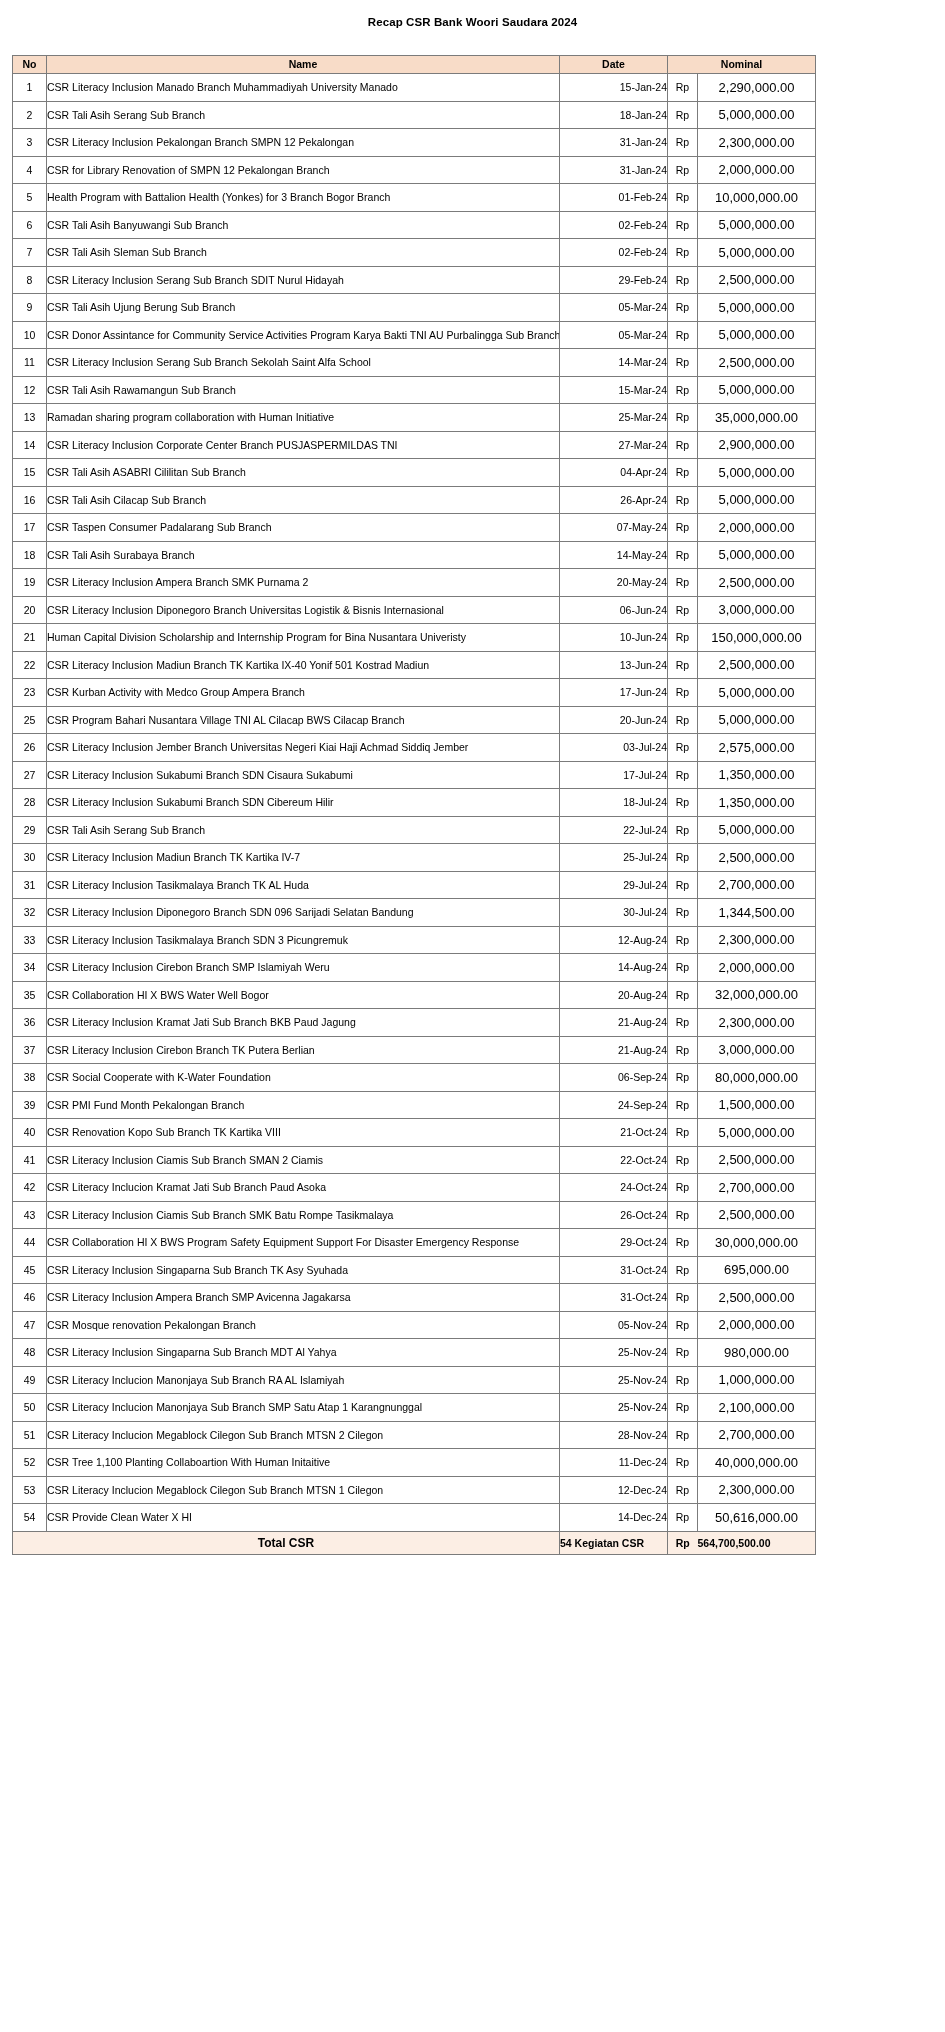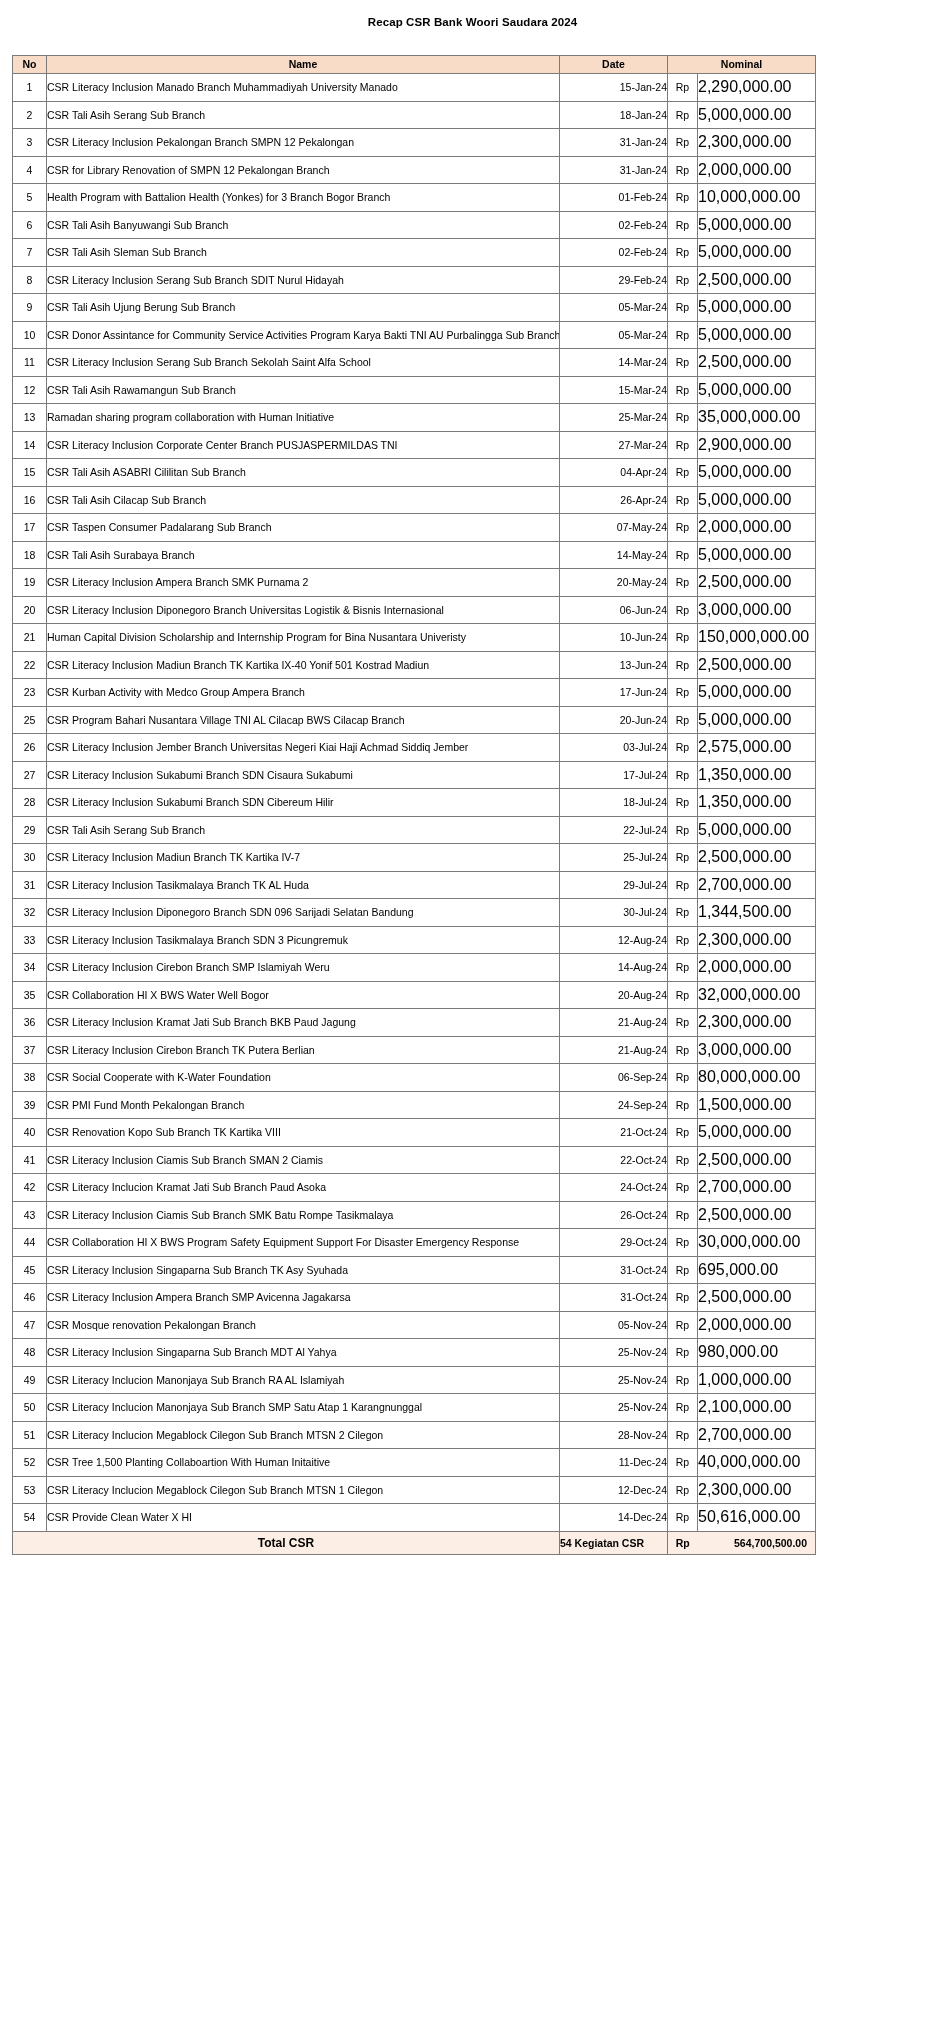--- a/index.html
+++ b/index.html
@@ -63,23 +63,23 @@
   td.date {
     text-align: right;
     font-size: 10.5px;
   }
   td.rp {
     text-align: center;
     font-size: 10.5px;
     border-right: none;
   }
   td.nom {
-    text-align: left;
+    text-align: center;
     padding-right: 8px;
-    font-size: 16px;
+    font-size: 13px;
     border-left: none;
   }
   tfoot td {
     background: #fceee4;
     font-weight: bold;
     height: 22px;
   }
   tfoot td.total-label {
     text-align: center;
     font-size: 12px;
@@ -87,21 +87,21 @@
   tfoot td.total-count {
     text-align: left;
     font-size: 10.5px;
   }
   tfoot td.total-rp {
     text-align: center;
     font-size: 10.5px;
     border-right: none;
   }
   tfoot td.total-nom {
-    text-align: right;
+    text-align: left;
     padding-right: 8px;
     font-size: 10.5px;
     border-left: none;
   }
 </style>
 </head>
 <body>
 
 <div class="page">
 
@@ -469,21 +469,21 @@
         </tr>
         <tr>
           <td class="no">51</td>
           <td class="name">CSR Literacy Inclucion Megablock Cilegon  Sub Branch MTSN 2 Cilegon</td>
           <td class="date">28-Nov-24</td>
           <td class="rp">Rp</td>
           <td class="nom">2,700,000.00</td>
         </tr>
         <tr>
           <td class="no">52</td>
-          <td class="name">CSR Tree 1,500 Planting Collaboartion With Human Initaitive</td>
+          <td class="name">CSR Tree 1,100 Planting Collaboartion With Human Initaitive</td>
           <td class="date">11-Dec-24</td>
           <td class="rp">Rp</td>
           <td class="nom">40,000,000.00</td>
         </tr>
         <tr>
           <td class="no">53</td>
           <td class="name">CSR Literacy Inclucion Megablock Cilegon  Sub Branch MTSN 1 Cilegon</td>
           <td class="date">12-Dec-24</td>
           <td class="rp">Rp</td>
           <td class="nom">2,300,000.00</td>

